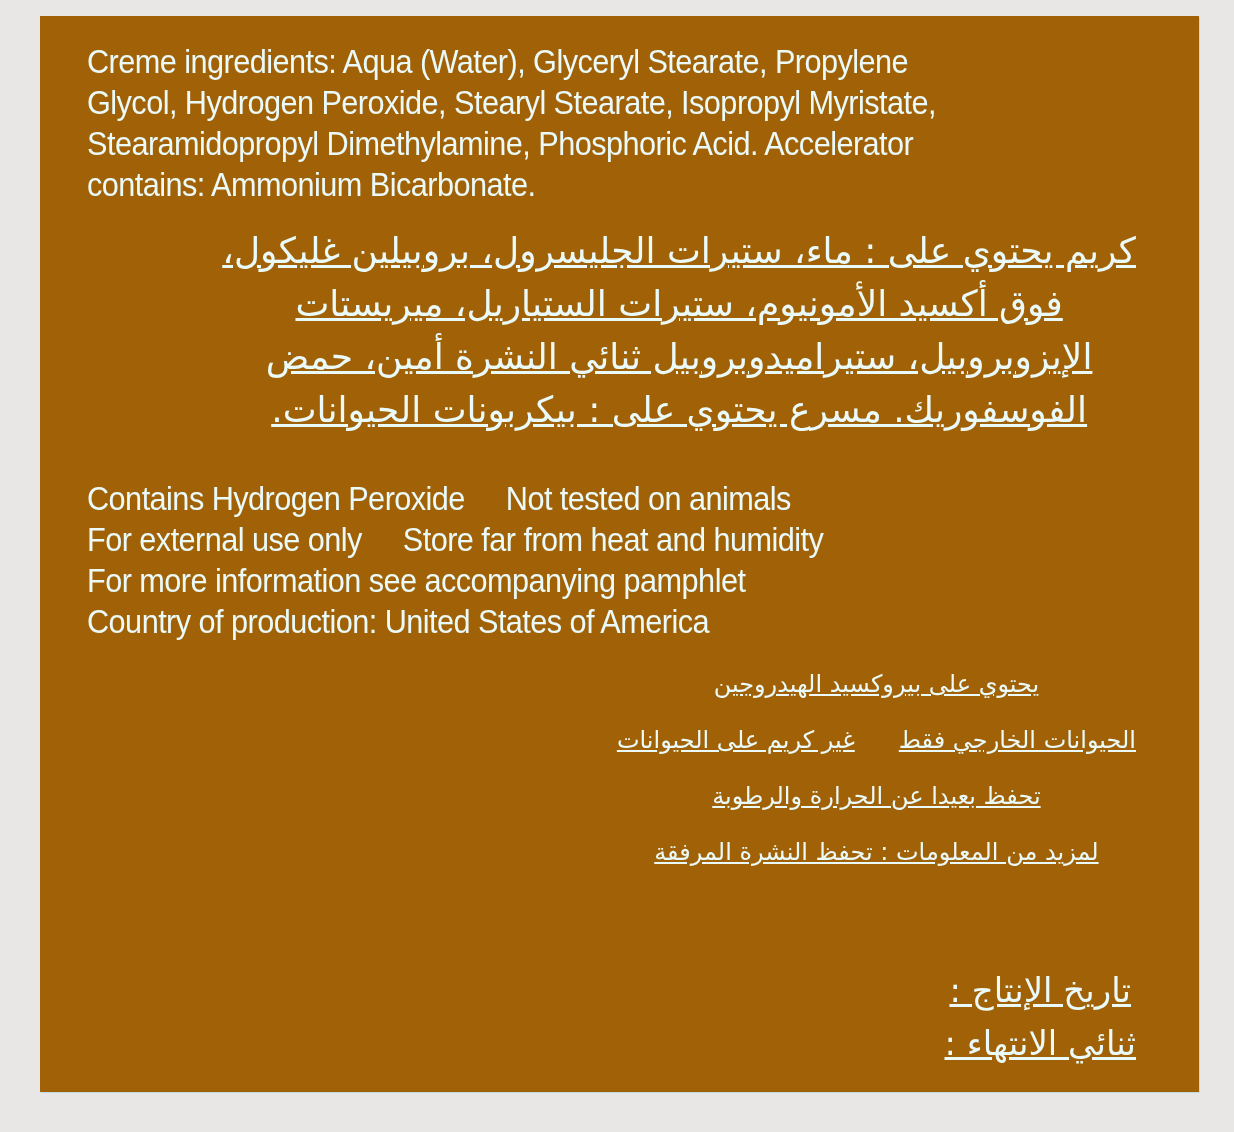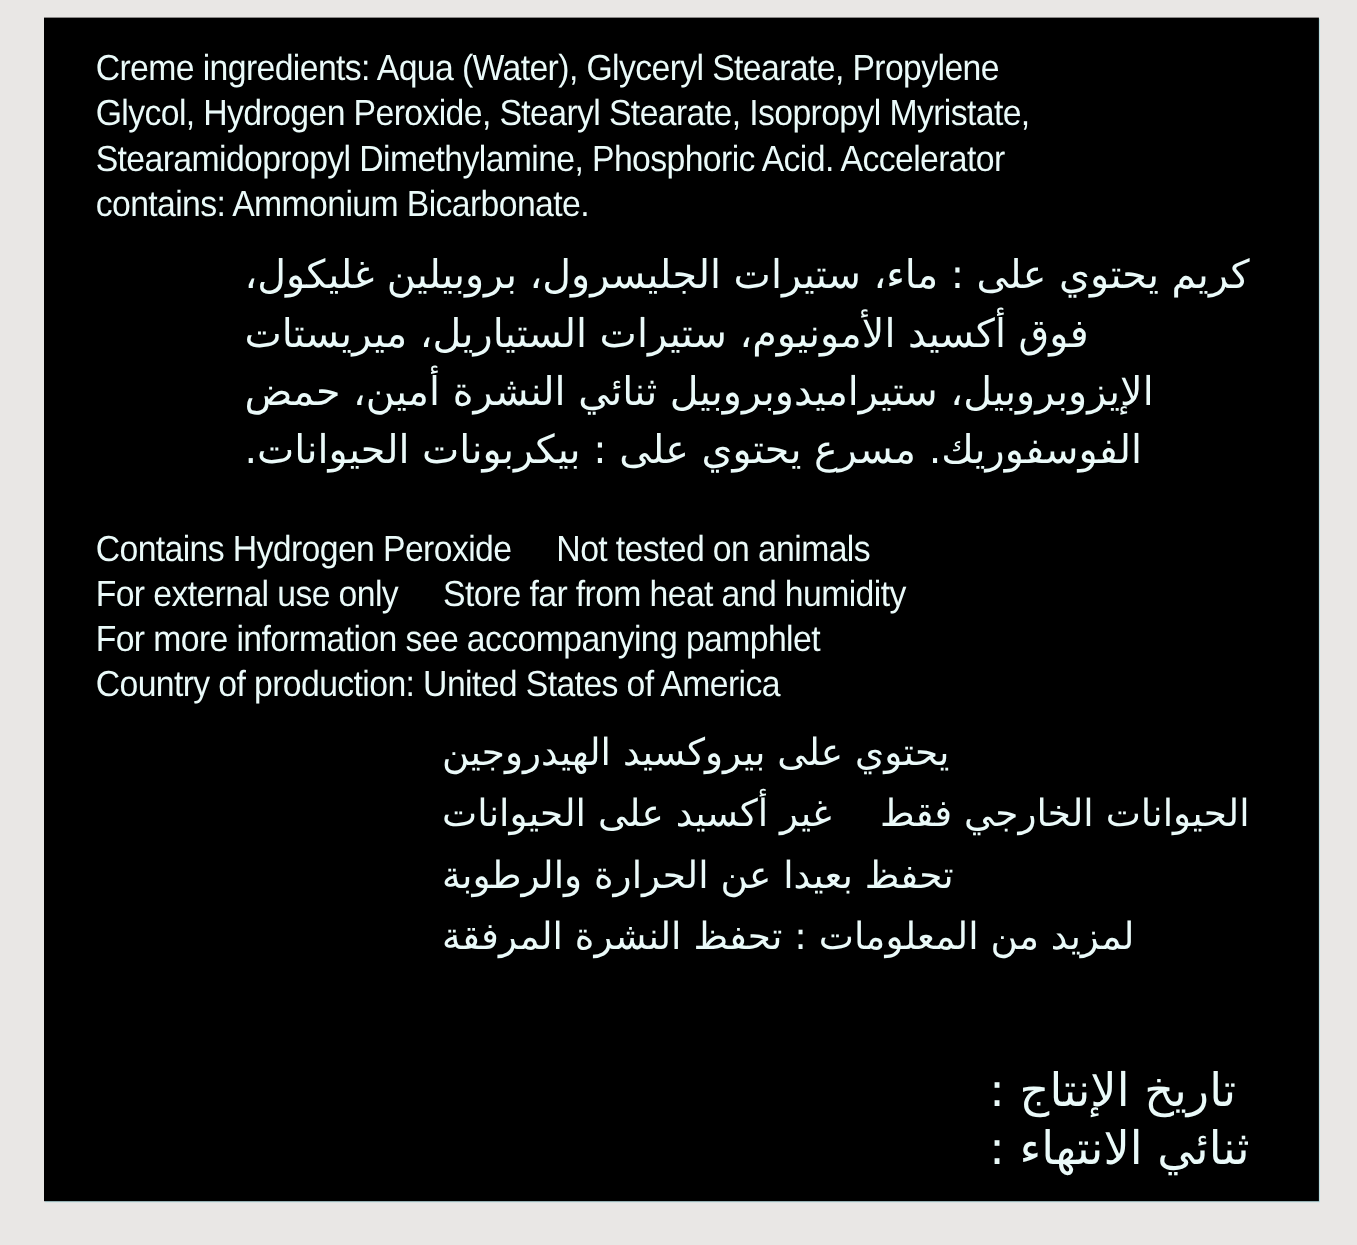--- a/index.html
+++ b/index.html
@@ -7,46 +7,47 @@
     width: 1234px; height: 1132px;
     background: #e9e7e5;
     position: relative;
     overflow: hidden;
     font-family: "Liberation Sans", "DejaVu Sans", sans-serif;
   }
   .panel {
     position: absolute;
     left: 40px; top: 16px;
     width: 1159px; height: 1076px;
-    background: #000000;
+    background: #a16207;
     box-shadow: 1px 1px 0 #b9dde0;
     color: #eafaf9;
   }
   .en-block {
     position: absolute;
     left: 47px;
     font-size: 33px;
     line-height: 41px;
     letter-spacing: -0.6px;
     transform: scaleX(0.93);
     transform-origin: left top;
     white-space: nowrap;
   }
   .en-block div { height: 41px; }
   .ar-block {
     position: absolute;
     right: 63px;
     direction: rtl;
-    text-align: left;
+    text-align: center;
     font-family: "DejaVu Sans", sans-serif;
     white-space: nowrap;
+    text-decoration: underline;
   }
   .ar1 { top: 208px; font-size: 36px; line-height: 53px; }
-  .ar2 { top: 640px; font-size: 34px; line-height: 56px; margin-left: 32px; }
-  .ar3 { top: 948px; font-size: 42px; line-height: 53px; margin-left: 44px; }
+  .ar2 { top: 640px; font-size: 24px; line-height: 56px; margin-left: 32px; }
+  .ar3 { top: 948px; font-size: 34px; line-height: 53px; margin-left: 44px; }
   .gap { display: inline-block; width: 44px; }
 </style>
 </head>
 <body>
 
 <div class="panel">
 
   <div class="en-block" style="top:25px;">
     <div>Creme ingredients:  Aqua (Water), Glyceryl Stearate, Propylene</div>
     <div>Glycol, Hydrogen Peroxide, Stearyl Stearate, Isopropyl Myristate,</div>
@@ -68,21 +69,21 @@
     <div>
       <span>For external use only</span><span class="gap"></span><span>Store far from heat and humidity</span>
     </div>
     <div>For more information see accompanying pamphlet</div>
     <div>Country of production: United States of America</div>
   </div>
 
   <div class="ar-block ar2">
     <div>يحتوي على بيروكسيد الهيدروجين</div>
     <div>
-      <span>الحيوانات الخارجي فقط</span><span class="gap"></span><span>غير أكسيد على الحيوانات</span>
+      <span>الحيوانات الخارجي فقط</span><span class="gap"></span><span>غير كريم على الحيوانات</span>
     </div>
     <div>تحفظ بعيدا عن الحرارة والرطوبة</div>
     <div>لمزيد من المعلومات : تحفظ النشرة المرفقة</div>
   </div>
 
   <div class="ar-block ar3">
     <div>تاريخ الإنتاج :</div>
     <div>ثنائي الانتهاء :</div>
   </div>
 

